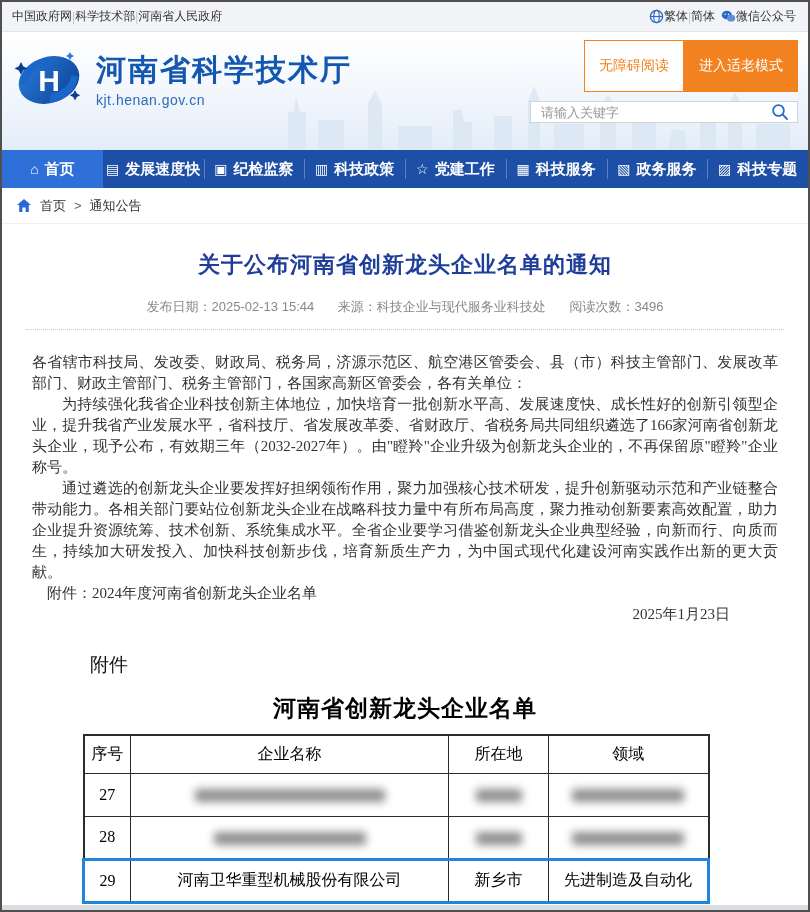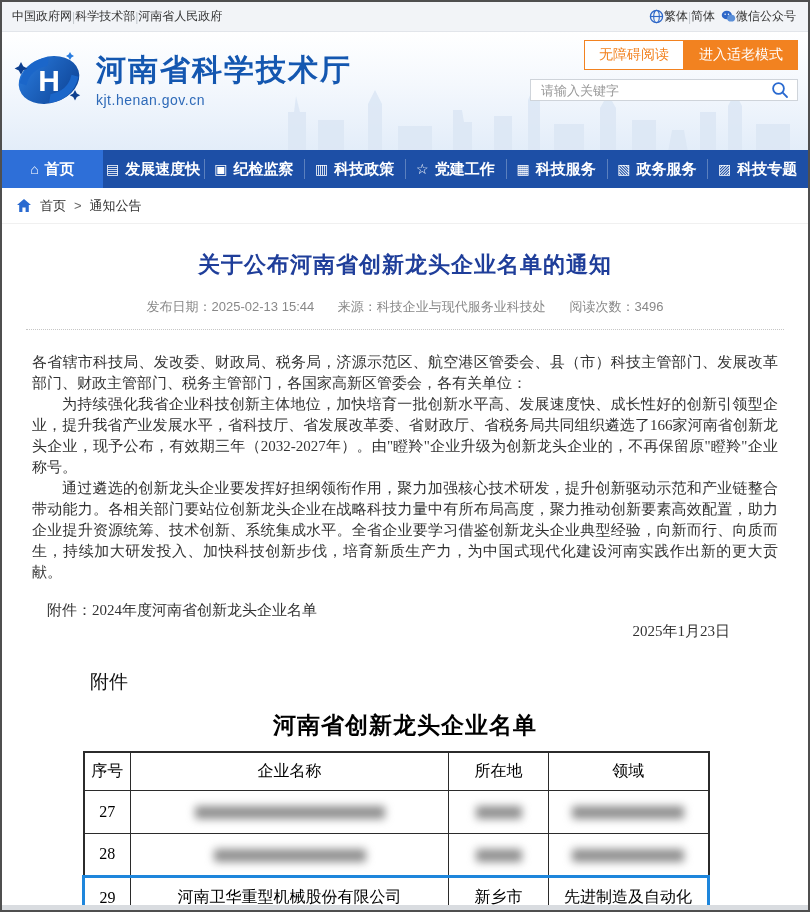--- a/index.html
+++ b/index.html
@@ -17,21 +17,21 @@
   
   .header { position:relative; height:118px; background:linear-gradient(180deg,#ffffff 0%,#f4f8fd 45%,#e3edf9 100%); overflow:hidden; }
   .skyline { position:absolute; right:0; bottom:-2px; opacity:.85; }
   .brand { position:absolute; left:10px; top:12px; display:flex; align-items:center; }
   .brand-text { margin-left:10px; }
   .site-name { font-size:30px; font-weight:bold; color:#1457b0; letter-spacing:2px; line-height:34px; }
   .site-url { font-size:14px; color:#2e6ab8; margin-top:5px; letter-spacing:.5px; }
   .header-right { position:absolute; right:10px; top:8px; width:268px; }
   .mode-btns { display:flex; justify-content:flex-end; }
   .btn-access { background:#fff; border:1px solid #f28220; color:#f28220; font-size:14px; padding:5px 14px; cursor:pointer; }
-  .btn-elder  { background:#f28220; border:1px solid #f28220; color:#fff; font-size:14px; padding:5px 14px; cursor:pointer; }
+  .btn-elder  { background:#f28220; border:1px solid #f28220; color:#fff; font-size:14px; padding:16px 14px; cursor:pointer; }
   .searchbox { margin-top:9px; height:22px; background:#fff; border:1px solid #cfd4da; display:flex; align-items:center; padding:0 8px 0 10px; }
   .searchbox input { flex:1; border:none; outline:none; font-size:13px; color:#333; background:transparent; font-family:inherit; }
   .searchbox input::placeholder { color:#999; }
   .search-btn { background:none; border:none; cursor:pointer; display:flex; }
 
   
   .nav { height:38px; background:#1d4fa6; display:flex; }
   .nav-item { flex:1; display:flex; align-items:center; justify-content:center; gap:6px; color:#fff; font-size:15px; font-weight:bold; cursor:pointer; position:relative; white-space:nowrap; }
   .nav-item + .nav-item::before { content:""; position:absolute; left:0; top:9px; bottom:9px; width:1px; background:rgba(255,255,255,.28); }
   .nav-item.active { background:#2e6fd8; }
@@ -45,21 +45,21 @@
 
   
   .article { padding-top:26px; }
   .art-title { text-align:center; font-size:22px; font-weight:bold; color:#1f3e9a; letter-spacing:1px; }
   .art-meta { text-align:center; font-size:13px; color:#888; margin-top:18px; }
   .art-meta span { margin:0 10px; }
   .dotted { margin:13px 24px 0 24px; border-bottom:1px dotted #c6c6c6; }
   .body-wrap { padding:22px 30px 0 30px; font-family:"Liberation Serif","DejaVu Serif",serif; font-size:15px; color:#333; line-height:21px; }
   .body-p { text-align:justify; }
   .body-p.indent { text-indent:2em; }
-  .attach-line { margin-top:17px; text-indent:1em; }
+  .attach-line { text-indent:1em; }
   .date-line { text-align:right; padding-right:48px; margin-top:0; }
   .attach-head { font-family:"Liberation Serif","DejaVu Serif",serif; font-size:19px; color:#111; margin:27px 0 0 88px; }
   .tbl-title { text-align:center; font-family:"Liberation Serif","DejaVu Serif",serif; font-size:23px; font-weight:bold; color:#000; margin-top:15px; letter-spacing:1px; }
 
   
   table.list { border-collapse:collapse; margin:10px 0 0 80px; table-layout:fixed; font-family:"Liberation Serif","DejaVu Serif",serif; border:2px solid #2b2b2b; }
   table.list th, table.list td { border:1px solid #2b2b2b; text-align:center; vertical-align:middle; color:#000; overflow:hidden; }
   table.list th { height:38px; font-size:16px; font-weight:normal; }
   table.list td { height:43px; font-size:16px; }
   .col-no { width:47px; } .col-name { width:318px; } .col-city { width:100px; } .col-field { width:160px; }

